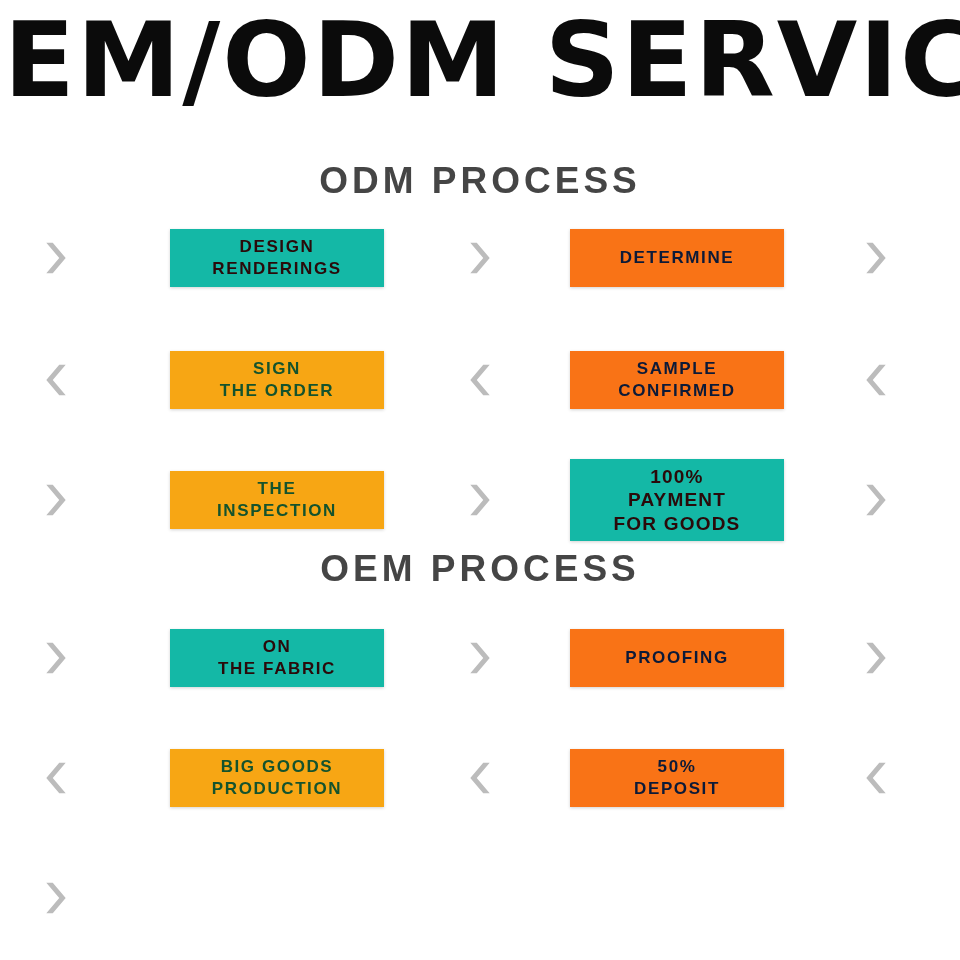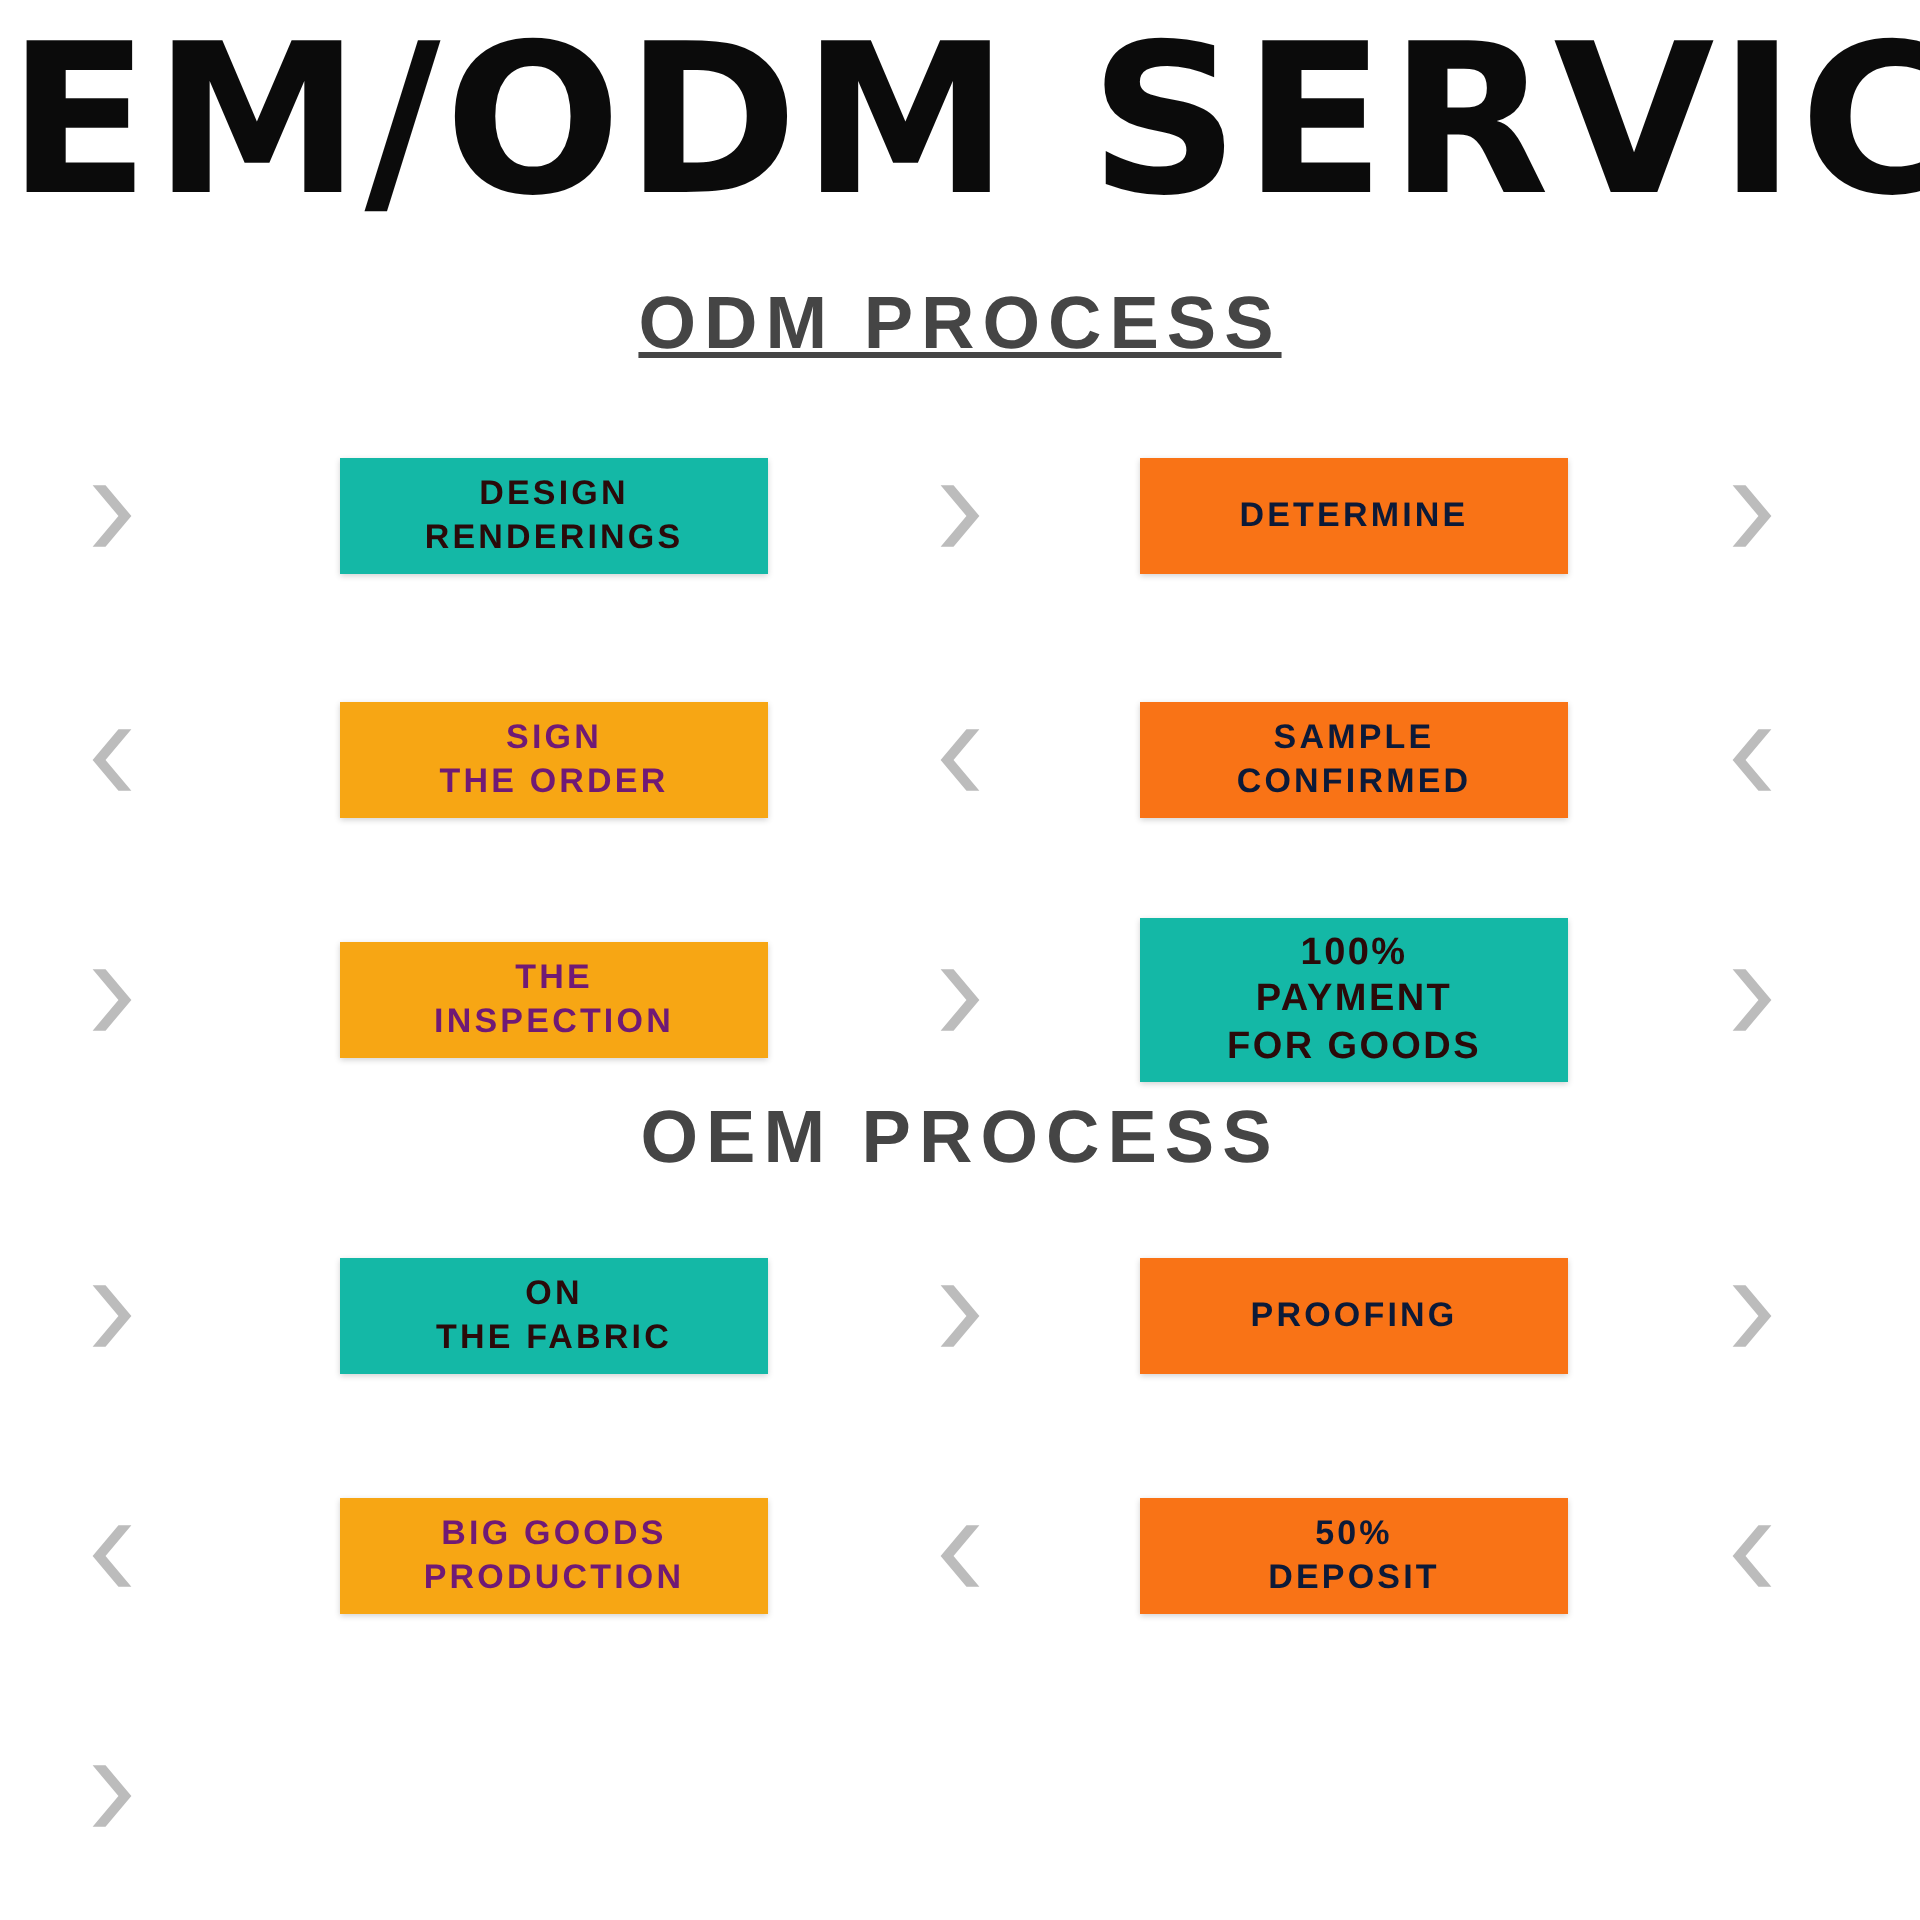--- a/index.html
+++ b/index.html
@@ -43,21 +43,21 @@
     position: absolute;
     left: 0;
     width: 960px;
     text-align: center;
     font-family: "Liberation Sans", sans-serif;
     font-size: 37px;
     font-weight: 700;
     letter-spacing: 4px;
     color: #454545;
   }
-  #heading-odm { top: 141px; text-decoration: underline; }
+  #heading-odm { top: 160px; }
   #heading-oem { top: 548px; }
 
   
   .flow-row {
     position: absolute;
     left: 0;
     width: 960px;
     height: 96px;
   }
 
@@ -99,21 +99,21 @@
     font-size: 17px;
     letter-spacing: 1.6px;
     line-height: 1.28;
     color: #2a1405;
     box-shadow: 0 1px 3px rgba(0,0,0,0.18);
     padding: 6px 4px;
     box-sizing: border-box;
   }
   .pbox.red    { background: #14b8a6; color: #2a0a0a; }
   .pbox.blue   { background: #f97316; color: #0c1a38; }
-  .pbox.orange { background: #f7a614; color: #701a75; }
+  .pbox.orange { background: #f7a614; color: #14532d; }
 
   .pbox.three-line { font-size: 19px; line-height: 1.22; letter-spacing: 1.2px; }
 
   .pline { display: block; }
 </style>
 </head>
 <body>
 
 <div class="title-band">
   <div class="title-text">EM/ODM SERVIC</div>

